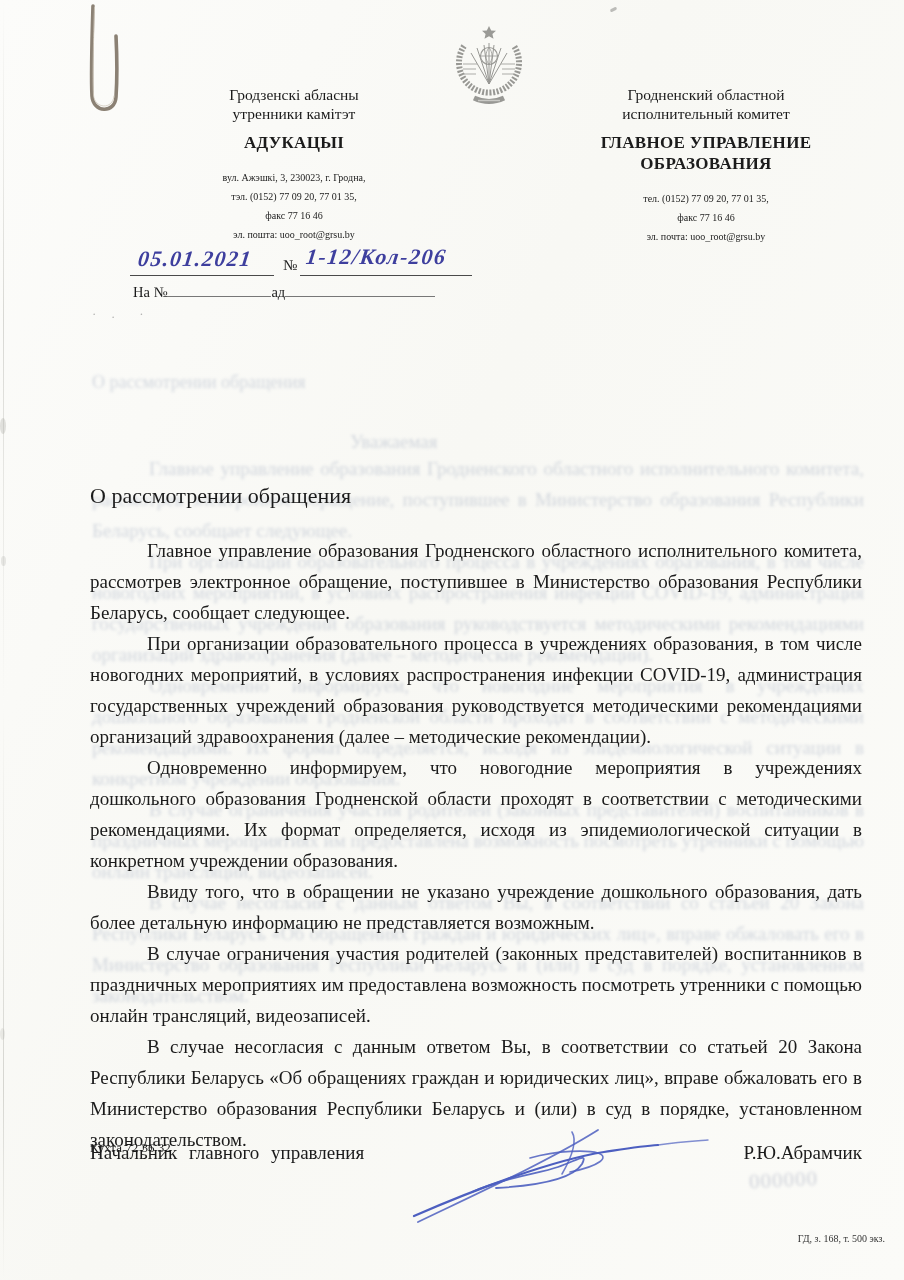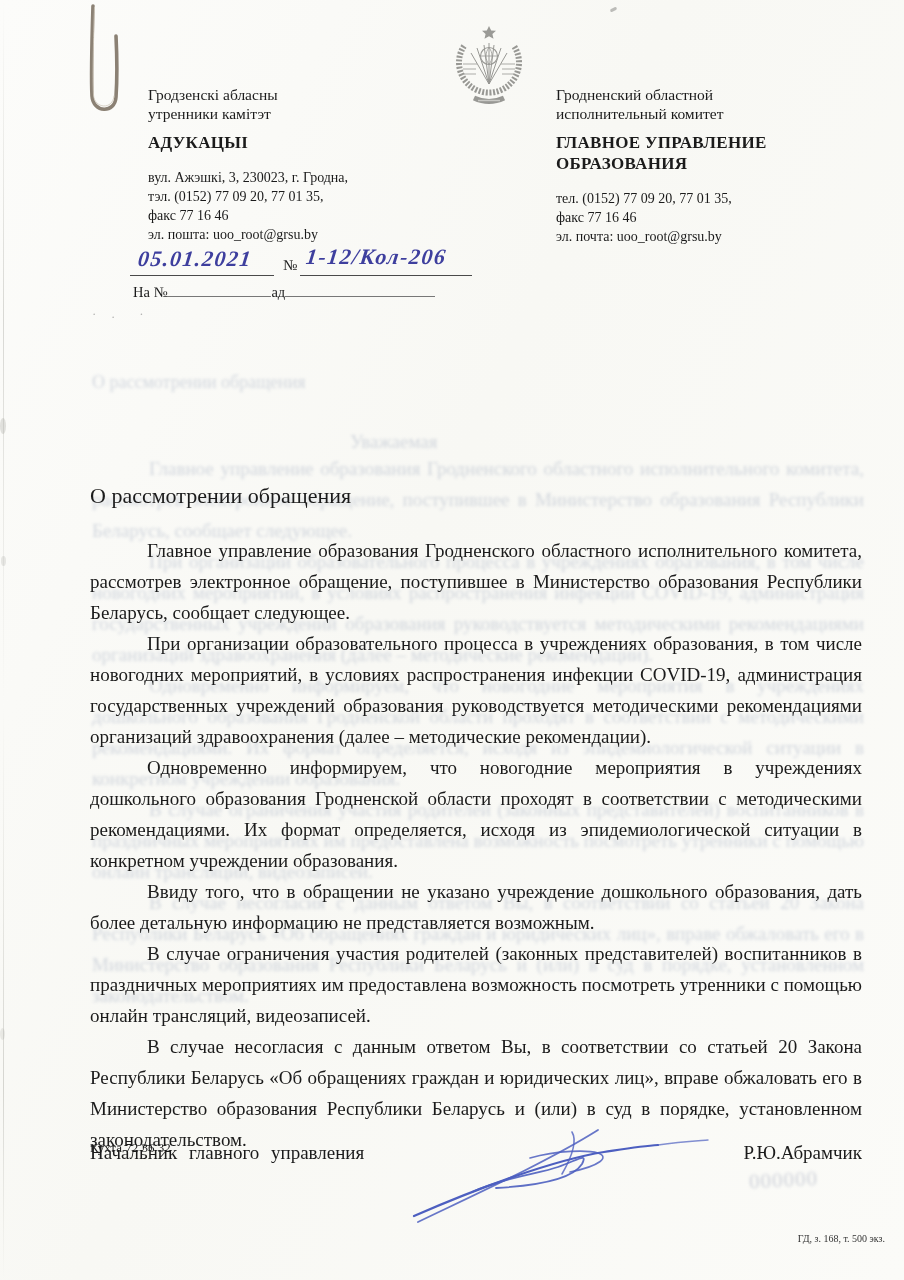--- a/index.html
+++ b/index.html
@@ -16,26 +16,26 @@
   .edge-line{position:absolute;left:3px;top:0;width:1px;height:100%;
     background:linear-gradient(#ffffff00,#c9c9c4 25%,#ffffff00 55%,#c6c6c0 85%,#ffffff00);opacity:.7;}
   .smudge{position:absolute;background:#9a9a94;border-radius:50%;}
   .s1{left:0;top:418px;width:6px;height:16px;opacity:.28;}
   .s2{left:1px;top:556px;width:5px;height:10px;opacity:.22;}
   .s3{left:0;top:1028px;width:5px;height:12px;opacity:.18;}
   .top-mark{position:absolute;left:610px;top:8px;width:7px;height:3px;background:#8a8a86;opacity:.55;transform:rotate(-28deg);border-radius:2px;}
   .dots-mark{position:absolute;left:92px;top:306px;color:#777;opacity:.55;font-size:13px;letter-spacing:6px;}
 
   
-  .lh-col{position:absolute;top:85px;line-height:19px;}
+  .lh-col{position:absolute;top:85px;text-align:center;line-height:19px;}
   .lh-left{left:148px;width:292px;}
   .lh-right{left:556px;width:300px;}
   .org-line{font-size:15.5px;}
   .dept{font-size:17px;font-weight:bold;line-height:21px;margin-top:9px;letter-spacing:.3px;}
-  .addr{margin-top:15px;font-size:14px;line-height:19px;}
+  .addr{margin-top:15px;font-size:10px;line-height:19px;}
 
   
   .hw{font-style:italic;font-weight:600;color:#3e3f9e;letter-spacing:1.5px;transform:skewX(-7deg);display:inline-block;}
   .ref-date{position:absolute;left:138px;top:246px;font-size:22px;}
   .ref-date-line{position:absolute;left:130px;top:275px;width:144px;border-bottom:1.2px solid #4a4a4a;}
   .ref-no-label{position:absolute;left:283px;top:257px;font-size:15px;}
   .ref-number{position:absolute;left:306px;top:244px;font-size:22px;}
   .ref-number-line{position:absolute;left:300px;top:275px;width:172px;border-bottom:1.2px solid #4a4a4a;}
   .ref-row2{position:absolute;left:133px;top:283px;font-size:14.5px;}
   .u1{display:inline-block;width:104px;border-bottom:1px solid #777;height:13px;}

